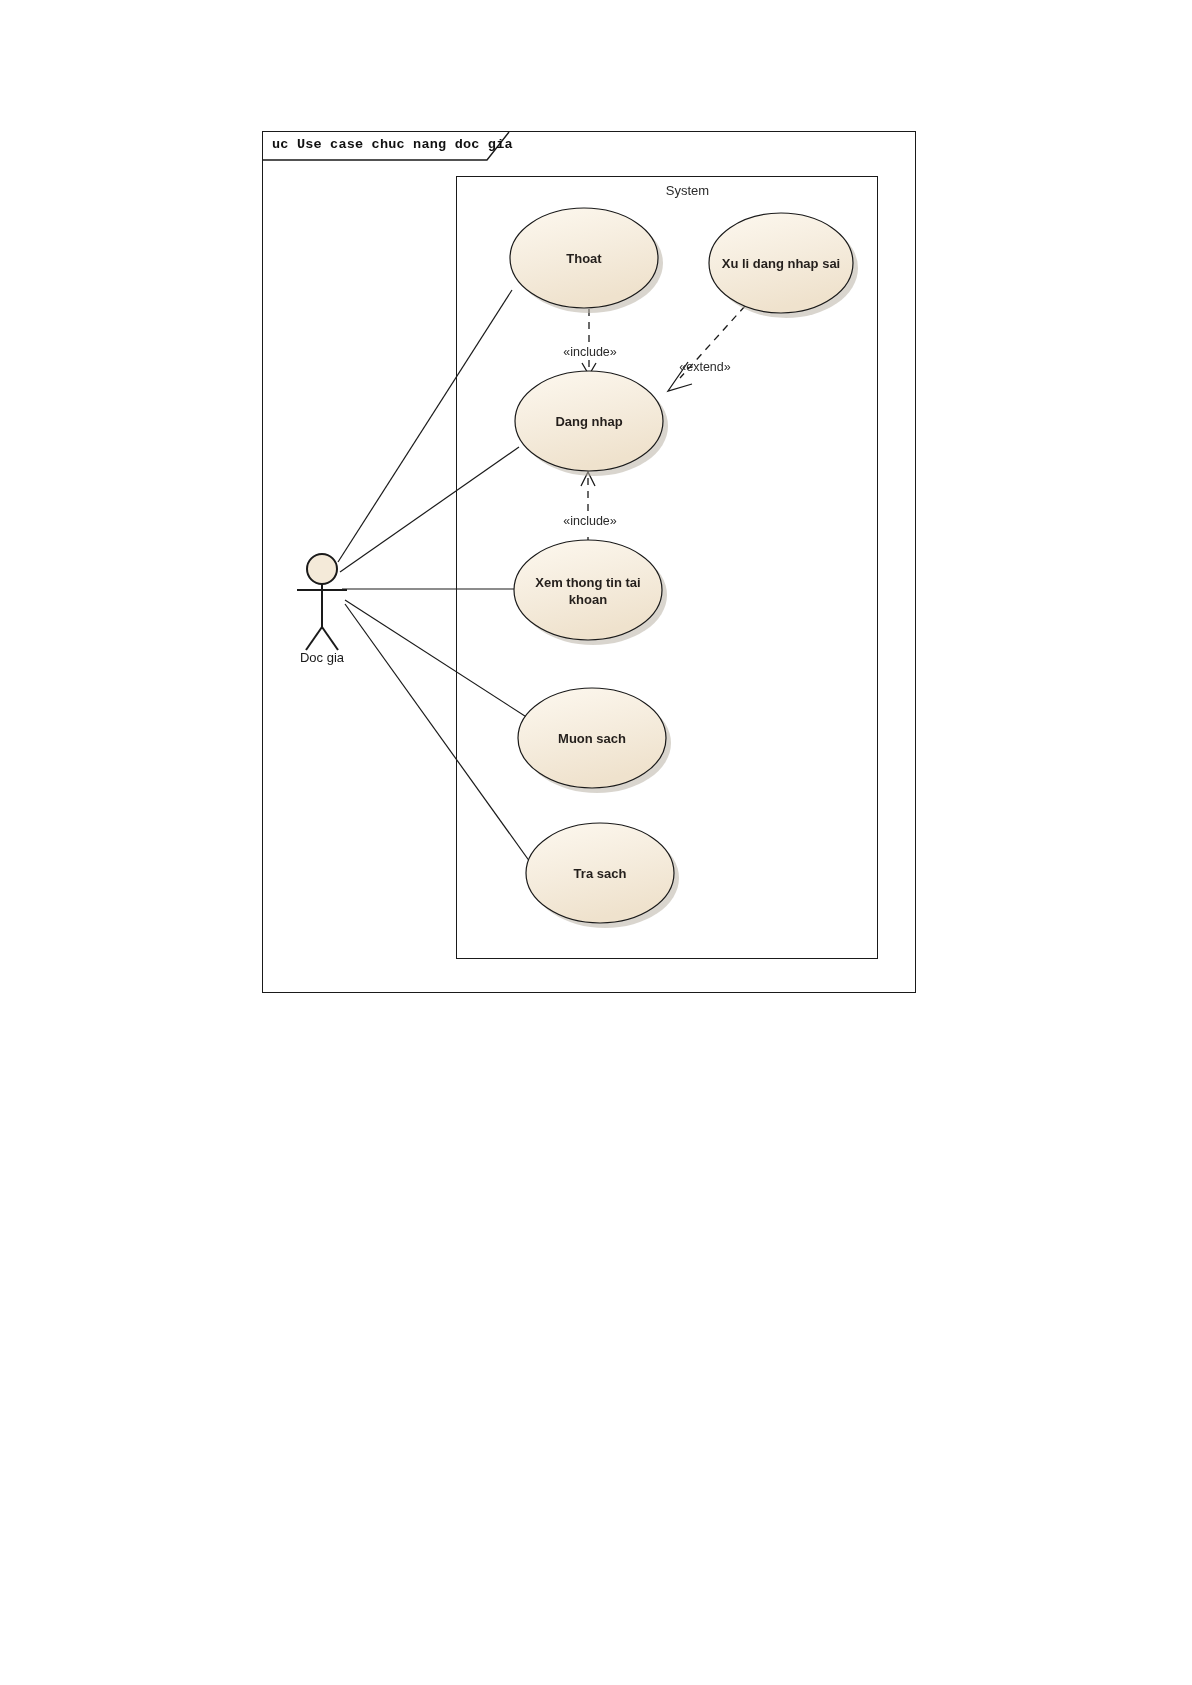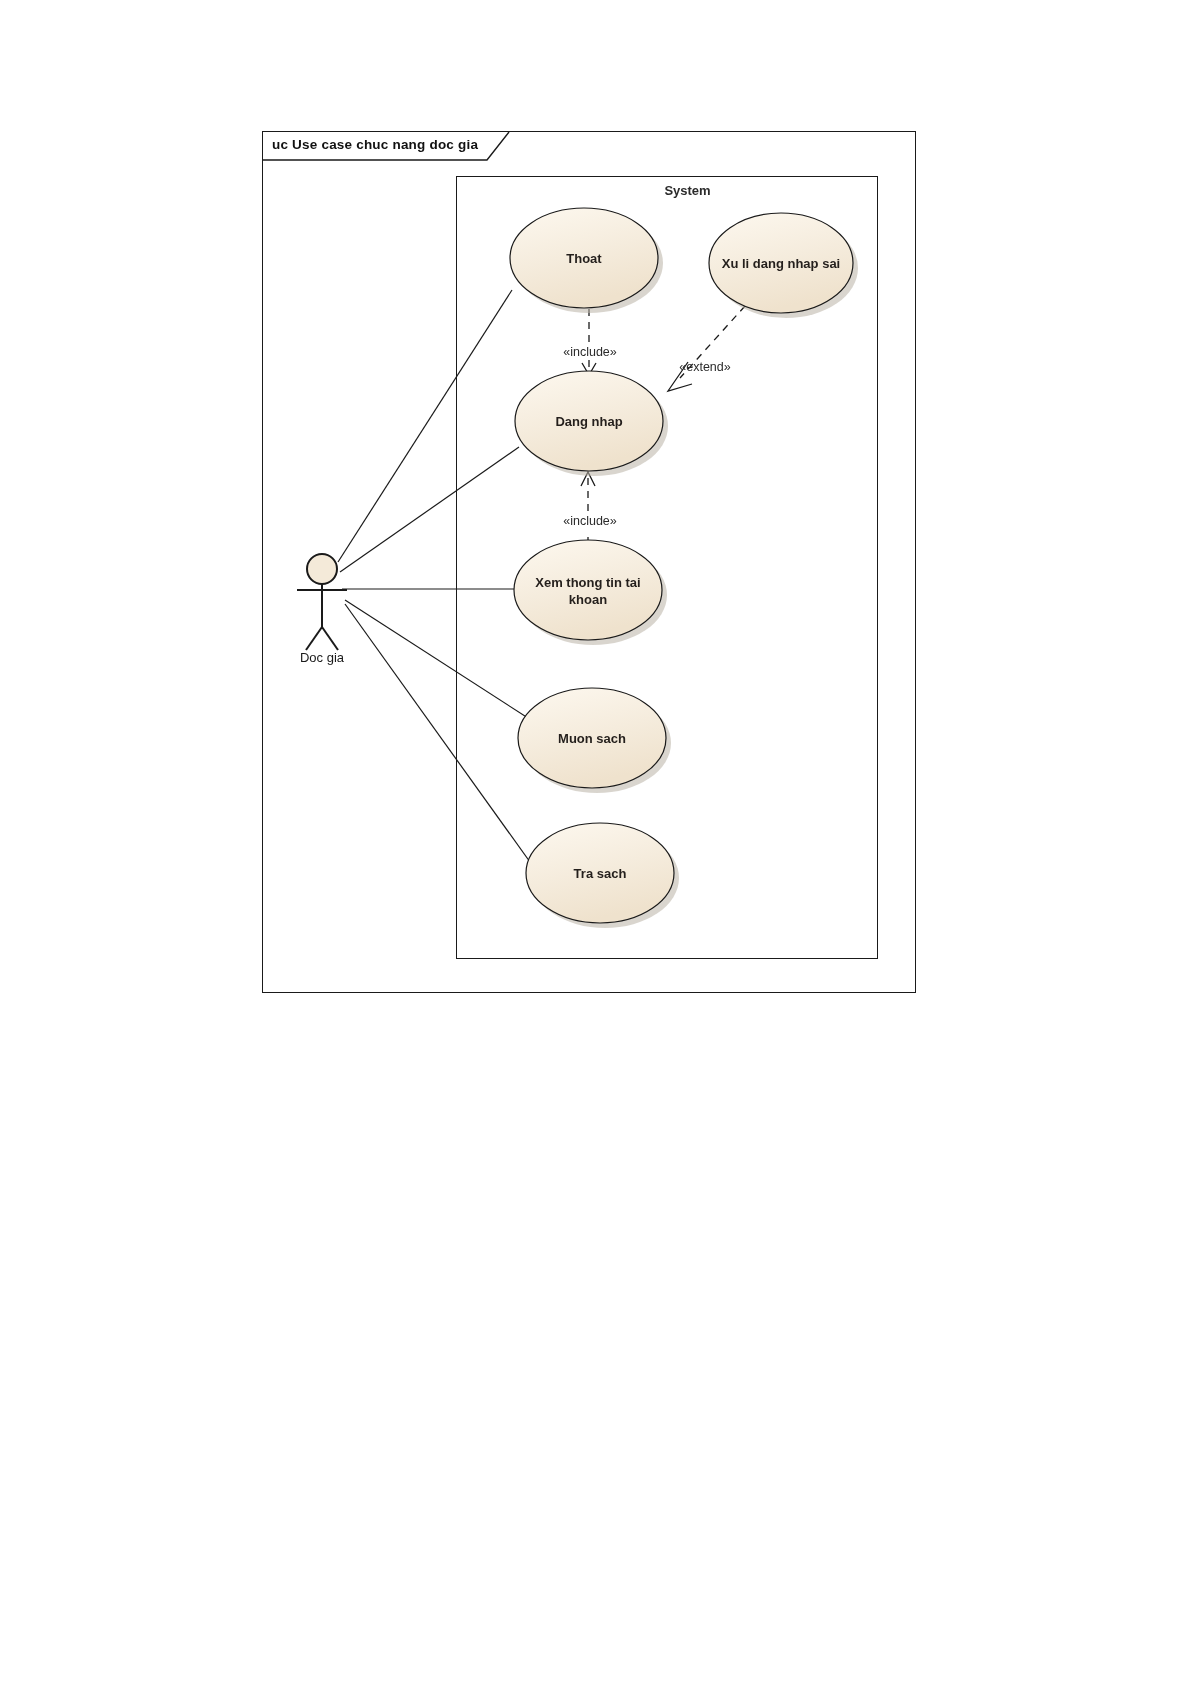--- a/index.html
+++ b/index.html
@@ -47,20 +47,21 @@
   }
   .frame-tab-label {
     position: absolute;
     left: 9px;
     top: 5px;
     font-size: 13.5px;
     font-weight: bold;
     color: #111111;
     letter-spacing: 0.2px;
     white-space: nowrap;
+    font-family: Liberation Mono, monospace;
   }
   
   .system-box {
     position: absolute;
     left: 456px;
     top: 176px;
     width: 422px;
     height: 783px;
     border: 1.2px solid #1a1a1a;
     background: transparent;
@@ -68,21 +69,20 @@
   }
   .system-label {
     position: absolute;
     top: 183px;
     left: 456px;
     width: 463px;
     text-align: center;
     font-size: 13px;
     color: #2b2b2b;
     font-family: "Liberation Sans", sans-serif;
-    font-weight: bold;
   }
   
   #canvas {
     position: absolute;
     left: 0; top: 0;
     width: 1192px;
     height: 1685px;
     pointer-events: none;
   }
   #canvas * { pointer-events: auto; }

